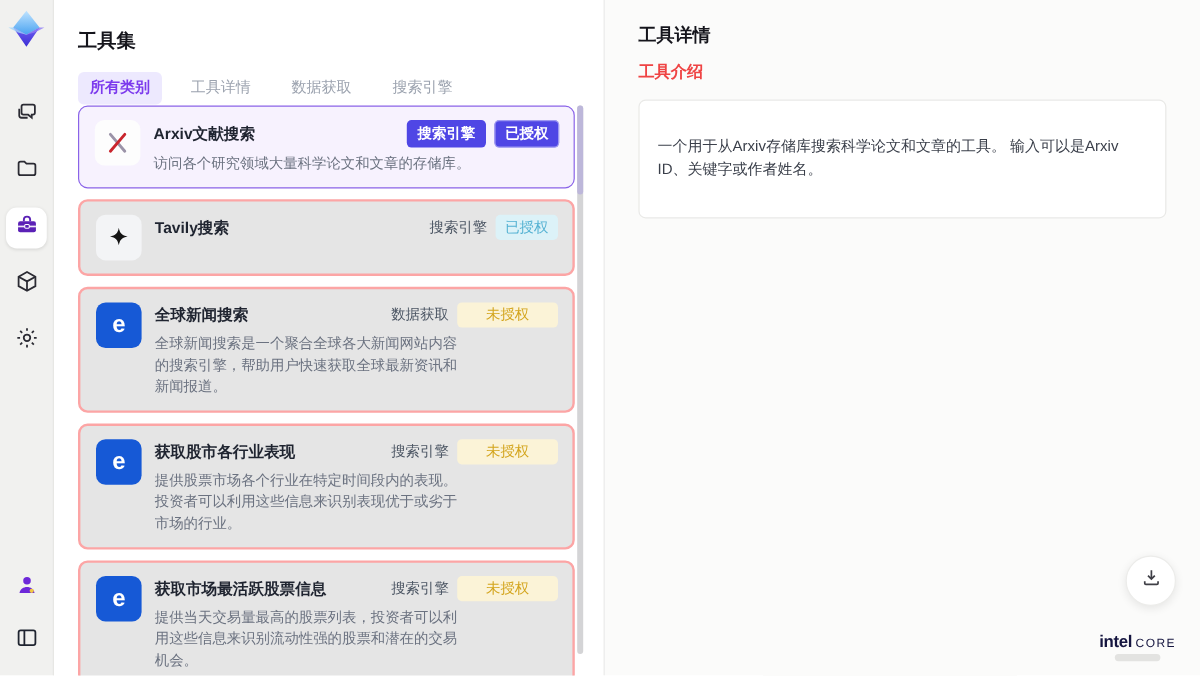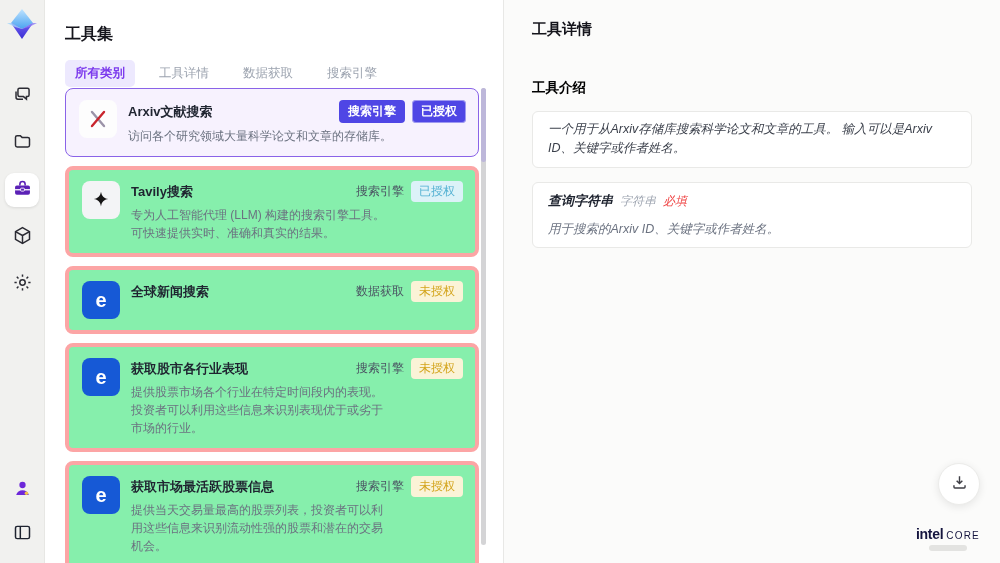--- a/index.html
+++ b/index.html
@@ -28,57 +28,57 @@
   
   .list-panel { position:absolute; left:46px; top:0; width:457px; height:563px; background:#fff; }
   .page-title { position:absolute; left:19px; top:24px; font-size:16px; font-weight:bold; color:#15151c; }
   .tabs { position:absolute; left:19px; top:60px; display:flex; gap:14px; align-items:center; }
   .tab { font-size:12.5px; color:#9ca3af; padding:5px 10px; border-radius:5px; cursor:pointer; white-space:nowrap; }
   .tab.active { background:#ede9fe; color:#7c3aed; font-weight:bold; }
 
   .cards { position:absolute; left:19px; top:88px; width:414px; }
   .card {
     position:relative; display:flex; gap:11px; align-items:flex-start;
-    background:#86efac; border:4px solid #fca5a5; border-radius:8px;
+    background:#e5e5e5; border:2px solid #fca5a5; border-radius:8px;
     padding:11px 12px 11px 13px; margin-bottom:9px; cursor:pointer;
   }
   .card.selected { background:#f7f2fe; border:1.5px solid #8a63e8; }
   .tool-icon {
     flex:0 0 38px; width:38px; height:38px; border-radius:8px;
     display:flex; align-items:center; justify-content:center; overflow:hidden;
   }
   .ti-white { background:#fdfdfd; }
   .ti-gray  { background:#f3f4f6; }
   .ti-blue  { background:#1659d6; }
   .card-body { flex:1; min-width:0; }
   .card-head { display:flex; align-items:center; gap:7px; }
   .card-title { font-size:13px; font-weight:bold; color:#1f2430; white-space:nowrap; }
   .head-spacer { flex:1; }
   .cat-label { font-size:12px; color:#4b5563; white-space:nowrap; }
   .badge { font-size:12px; padding:3px 9px; border-radius:4px; white-space:nowrap; }
   .badge-solid { background:#4f46e5; color:#fff; font-weight:bold; }
   .badge-solid.outlined { box-shadow:inset 0 0 0 1px rgba(255,255,255,.45); }
   .badge-cyan { background:#dcf2f8; color:#53b1d2; padding:2px 8px; }
-  .badge-yellow { background:#fbf3d7; color:#d3a41c; padding:2px 8px; }
+  .badge-yellow { background:#fbf3d7; color:#d3a41c; padding:2px 24px; }
   .desc { margin-top:4px; font-size:12px; line-height:1.5; color:#6b7280; max-width:262px; }
   .card.selected .desc { max-width:312px; }
 
   .list-scrollbar { position:absolute; left:435px; top:88px; width:5px; height:457px; background:#d4d4d6; border-radius:3px; }
   .list-scroll-thumb { position:absolute; left:0; top:0; width:5px; height:74px; background:#bdb7da; border-radius:3px; }
 
   
   .v-divider { position:absolute; left:503px; top:0; width:1px; height:563px; background:#e8e8e6; }
 
   
   .detail-panel { position:absolute; left:504px; top:0; width:496px; height:563px; background:#fbfbfa; padding:20px 28px; }
   .detail-title { font-size:15px; font-weight:bold; color:#15151c; }
-  .section-heading { margin-top:40px; font-size:13.5px; font-weight:bold; color:#000000; }
+  .section-heading { margin-top:12px; font-size:13.5px; font-weight:bold; color:#ef4444; }
   .info-box {
     margin-top:14px; background:#fff; border:1px solid #e9e9e7; border-radius:6px;
-    padding:8px 15px; font-size:12.5px; color:#3a3f4a; line-height:1.55;font-style:italic;
+    padding:29px 15px; font-size:12.5px; color:#3a3f4a; line-height:1.55;
   }
   .param-line { display:flex; align-items:baseline; gap:7px; }
   .param-name { font-size:13px; font-weight:bold; color:#1f2430; }
   .param-type { font-size:12px; color:#9ca3af; }
   .param-required { font-size:12px; color:#ef4444; }
   .param-desc { margin-top:9px; font-size:12.5px; color:#6b7280; }
 
   
   .fab {
     position:absolute; right:20px; bottom:58px; width:42px; height:42px; border-radius:50%;
@@ -218,35 +218,35 @@
           <path d="M12 3c.9 5 3 7.1 8 8-5 .9-7.1 3-8 8-.9-5-3-7.1-8-8 5-.9 7.1-3 8-8z" fill="#151515"></path>
         </svg>
       </div>
       <div class="card-body">
         <div class="card-head">
           <span class="card-title">Tavily搜索</span>
           <span class="head-spacer"></span>
           <span class="cat-label">搜索引擎</span>
           <span class="badge badge-cyan">已授权</span>
         </div>
-        <div class="desc">专为人工智能代理 (LLM) 构建的搜索引擎工具。可快速提供实时、准确和真实的结果。</div>
       </div>
     </div>
 
     <div class="card">
       <div class="tool-icon ti-blue">
         <span class="glyph-e">e</span>
       </div>
       <div class="card-body">
         <div class="card-head">
           <span class="card-title">全球新闻搜索</span>
           <span class="head-spacer"></span>
           <span class="cat-label">数据获取</span>
           <span class="badge badge-yellow">未授权</span>
         </div>
+        <div class="desc">全球新闻搜索是一个聚合全球各大新闻网站内容的搜索引擎，帮助用户快速获取全球最新资讯和新闻报道。</div>
       </div>
     </div>
 
     <div class="card">
       <div class="tool-icon ti-blue">
         <span class="glyph-e">e</span>
       </div>
       <div class="card-body">
         <div class="card-head">
           <span class="card-title">获取股市各行业表现</span>
@@ -283,28 +283,20 @@
 <div class="v-divider"></div>
 
 <div class="detail-panel">
   <div class="detail-title">工具详情</div>
 
   <div class="section-heading">工具介绍</div>
   <div class="info-box">
     <span>一个用于从Arxiv存储库搜索科学论文和文章的工具。 输入可以是Arxiv ID、关键字或作者姓名。</span>
   </div>
 
-  <div class="info-box">
-    <div class="param-line">
-      <span class="param-name">查询字符串</span>
-      <span class="param-type">字符串</span>
-      <span class="param-required">必填</span>
-    </div>
-    <div class="param-desc">用于搜索的Arxiv ID、关键字或作者姓名。</div>
-  </div>
 </div>
 
 <div class="fab">
   <span>
     <svg viewBox="0 0 24 24" fill="none" stroke="#3f3f46" stroke-width="1.8" width="19" height="19">
       <path d="M12 4v9M8.4 9.8L12 13.4l3.6-3.6"></path>
       <path d="M5 15.5v2.3a1.2 1.2 0 0 0 1.2 1.2h11.6a1.2 1.2 0 0 0 1.2-1.2v-2.3"></path>
     </svg>
   </span>
 </div>

